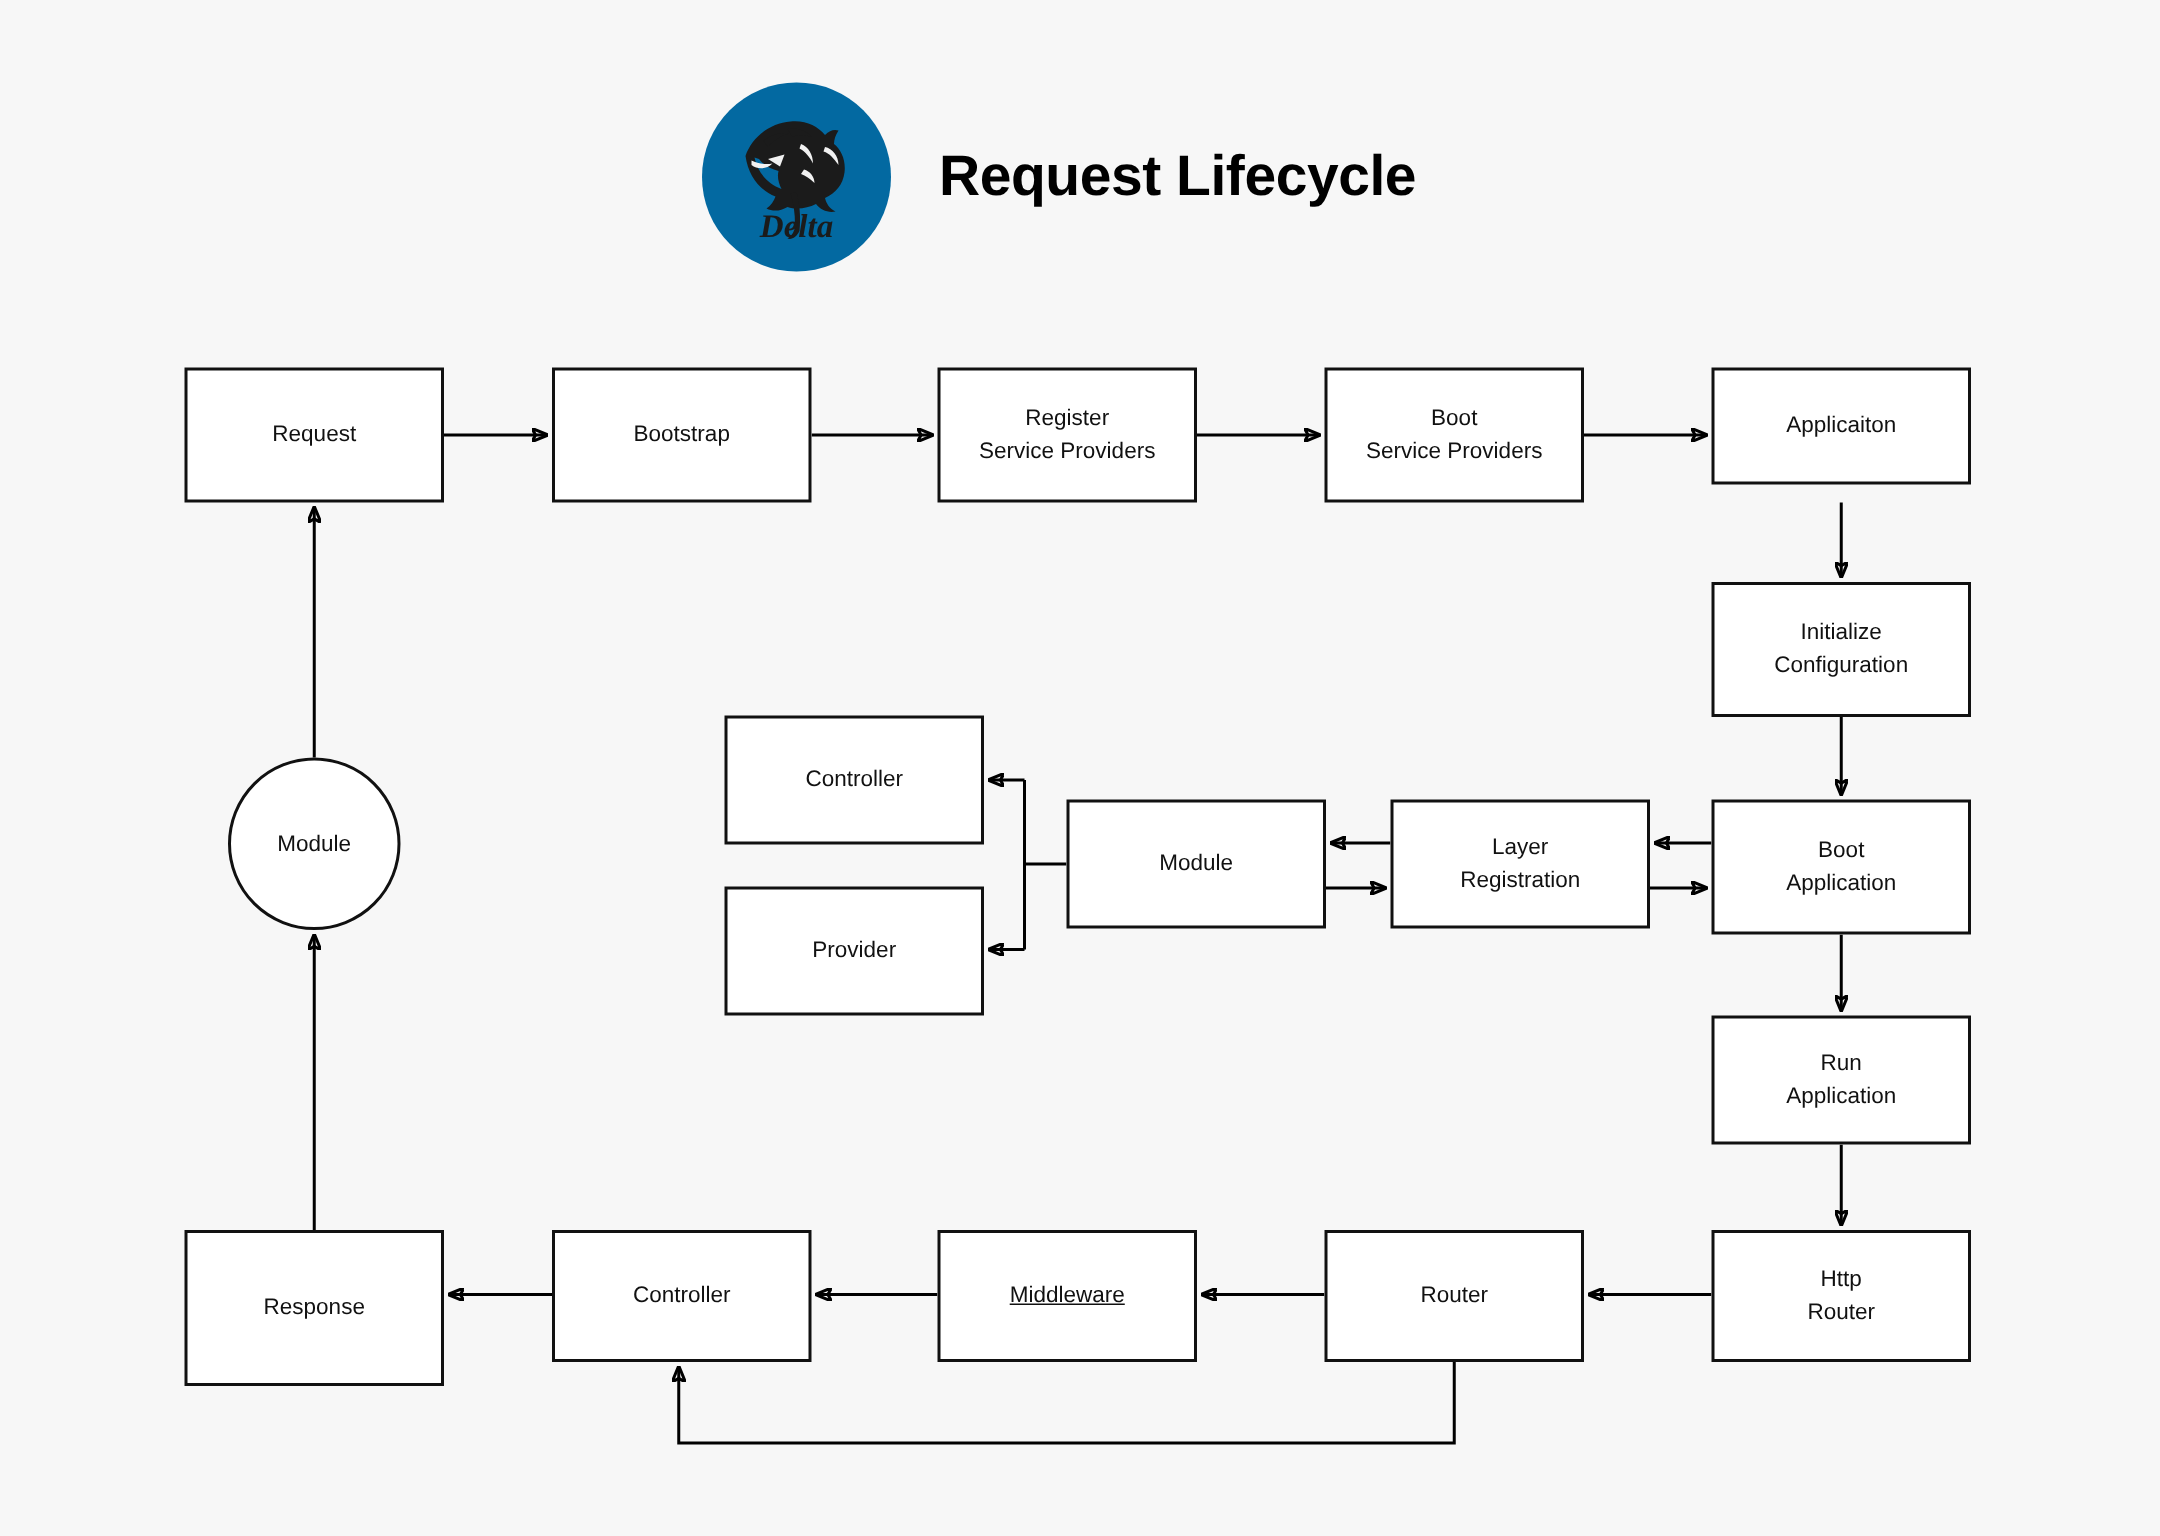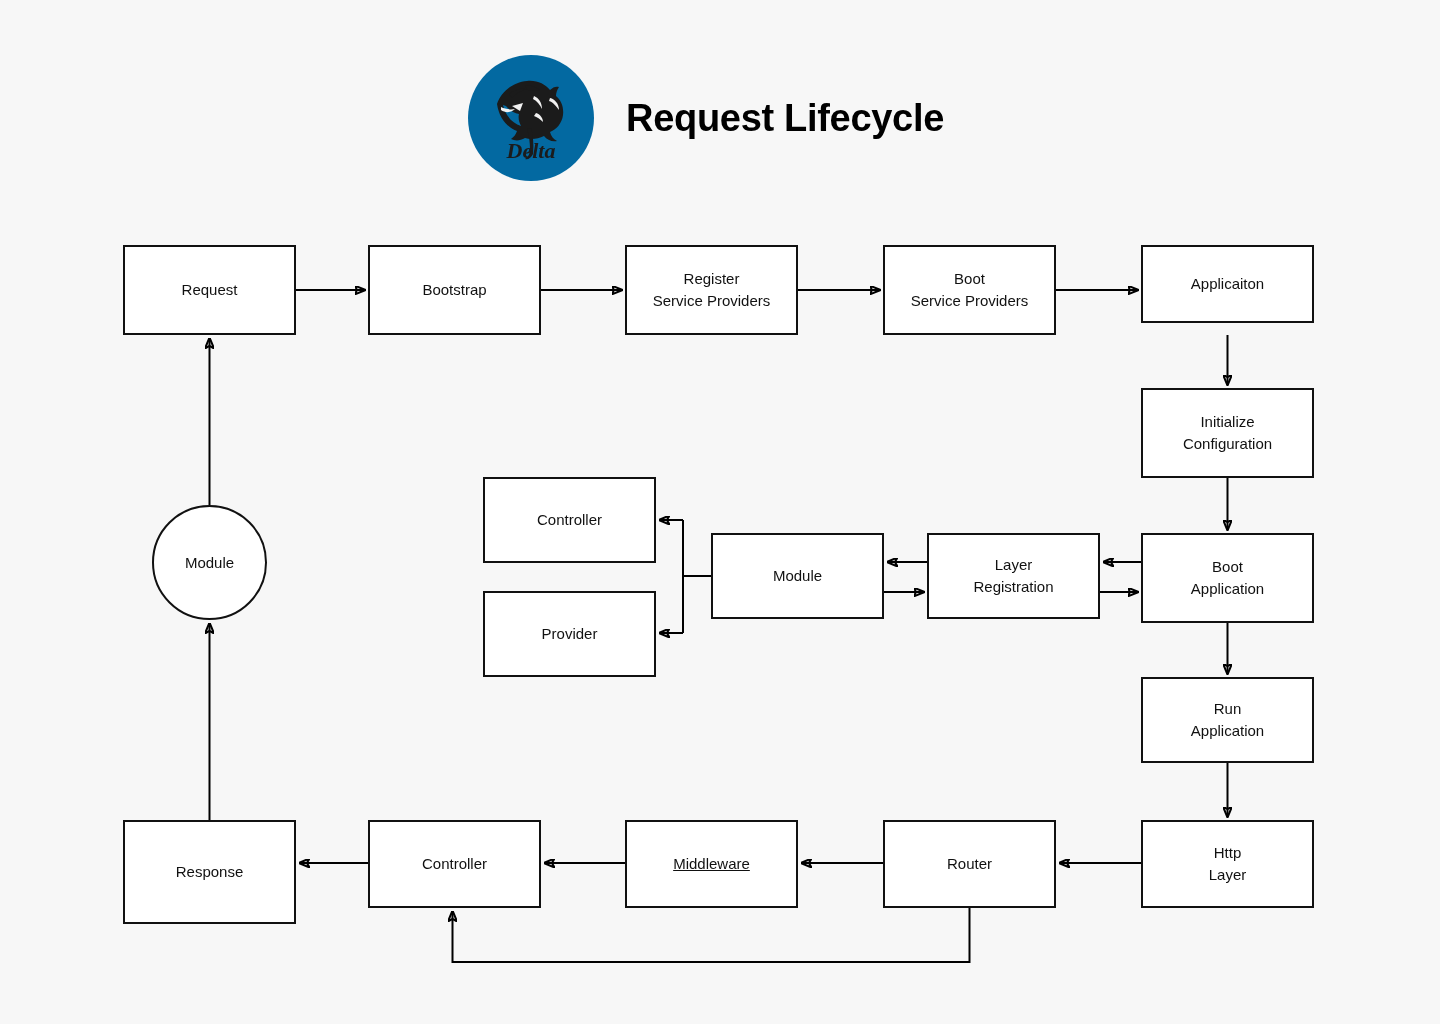--- a/index.html
+++ b/index.html
@@ -183,21 +183,21 @@
   <div class="node" style="left:1141px;top:388px;width:173px;height:90px;">Initialize
 Configuration</div>
 
   <div class="node" style="left:1141px;top:533px;width:173px;height:90px;">Boot
 Application</div>
 
   <div class="node" style="left:1141px;top:677px;width:173px;height:86px;">Run
 Application</div>
 
   <div class="node" style="left:1141px;top:820px;width:173px;height:88px;">Http
-Layer</div>
+Router</div>
 
   <div class="node" style="left:711px;top:533px;width:173px;height:86px;">Module</div>
 
   <div class="node" style="left:927px;top:533px;width:173px;height:86px;">Layer
 Registration</div>
 
   <div class="node" style="left:483px;top:477px;width:173px;height:86px;">Controller</div>
 
   <div class="node" style="left:483px;top:591px;width:173px;height:86px;">Provider</div>
 

